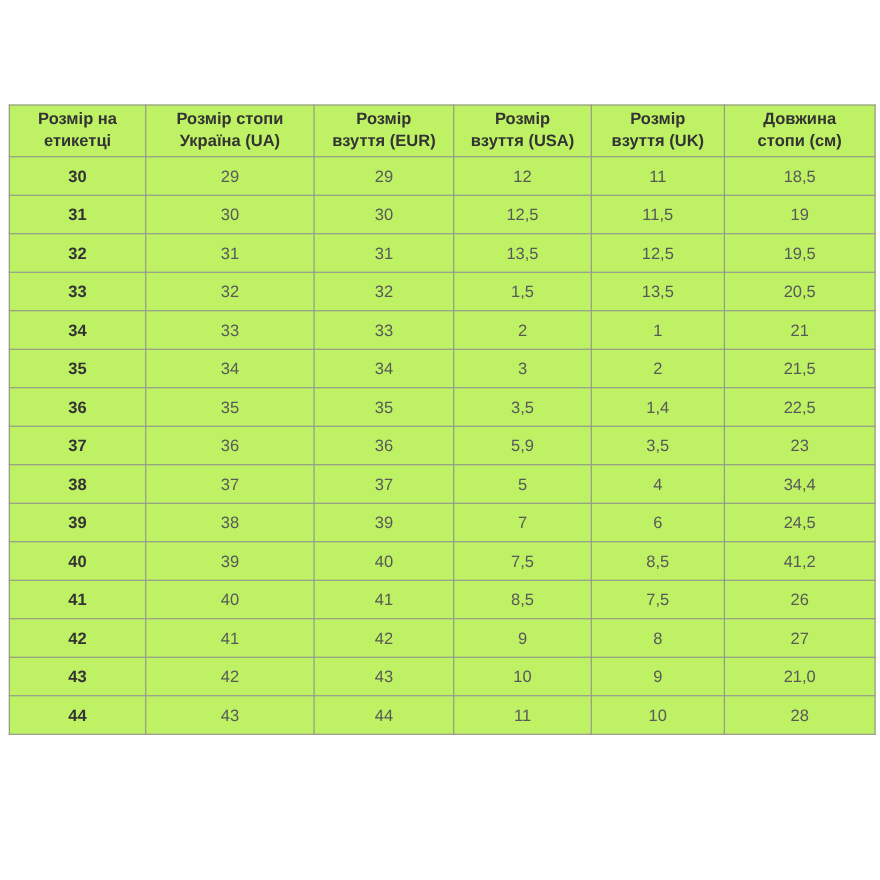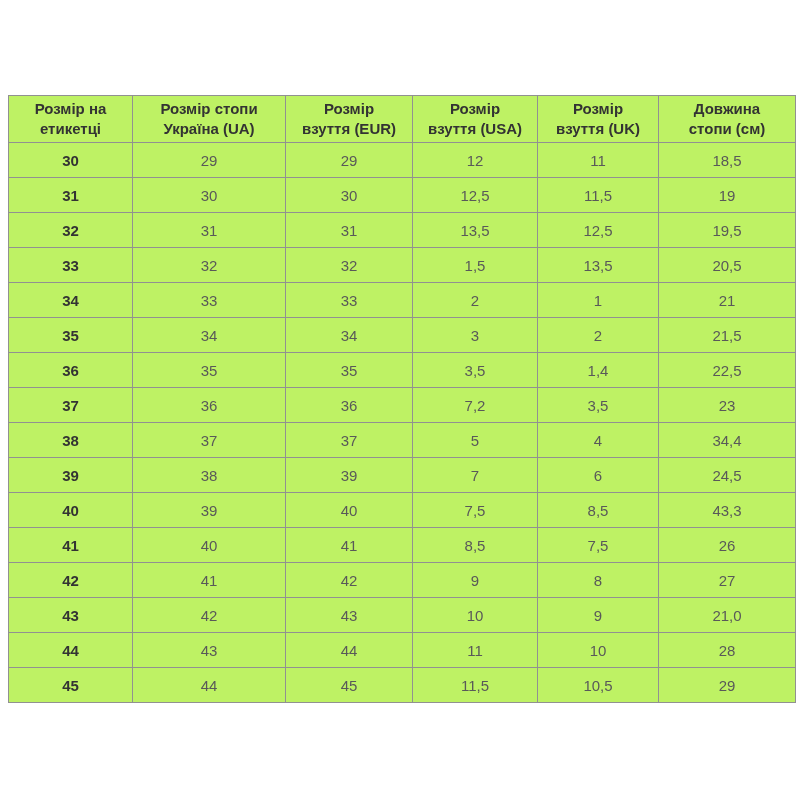--- a/index.html
+++ b/index.html
@@ -142,21 +142,21 @@
           <td>35</td>
           <td>35</td>
           <td>3,5</td>
           <td>1,4</td>
           <td>22,5</td>
         </tr>
         <tr>
           <td class="label-col">37</td>
           <td>36</td>
           <td>36</td>
-          <td>7,2</td>
+          <td>5,9</td>
           <td>3,5</td>
           <td>23</td>
         </tr>
         <tr>
           <td class="label-col">38</td>
           <td>37</td>
           <td>37</td>
           <td>5</td>
           <td>4</td>
           <td>34,4</td>
@@ -168,21 +168,21 @@
           <td>7</td>
           <td>6</td>
           <td>24,5</td>
         </tr>
         <tr>
           <td class="label-col">40</td>
           <td>39</td>
           <td>40</td>
           <td>7,5</td>
           <td>8,5</td>
-          <td>43,3</td>
+          <td>41,2</td>
         </tr>
         <tr>
           <td class="label-col">41</td>
           <td>40</td>
           <td>41</td>
           <td>8,5</td>
           <td>7,5</td>
           <td>26</td>
         </tr>
         <tr>
@@ -202,23 +202,15 @@
           <td>21,0</td>
         </tr>
         <tr>
           <td class="label-col">44</td>
           <td>43</td>
           <td>44</td>
           <td>11</td>
           <td>10</td>
           <td>28</td>
         </tr>
-        <tr>
-          <td class="label-col">45</td>
-          <td>44</td>
-          <td>45</td>
-          <td>11,5</td>
-          <td>10,5</td>
-          <td>29</td>
-        </tr>
       </tbody>
   </table>
 </div>
 
 </body></html>

